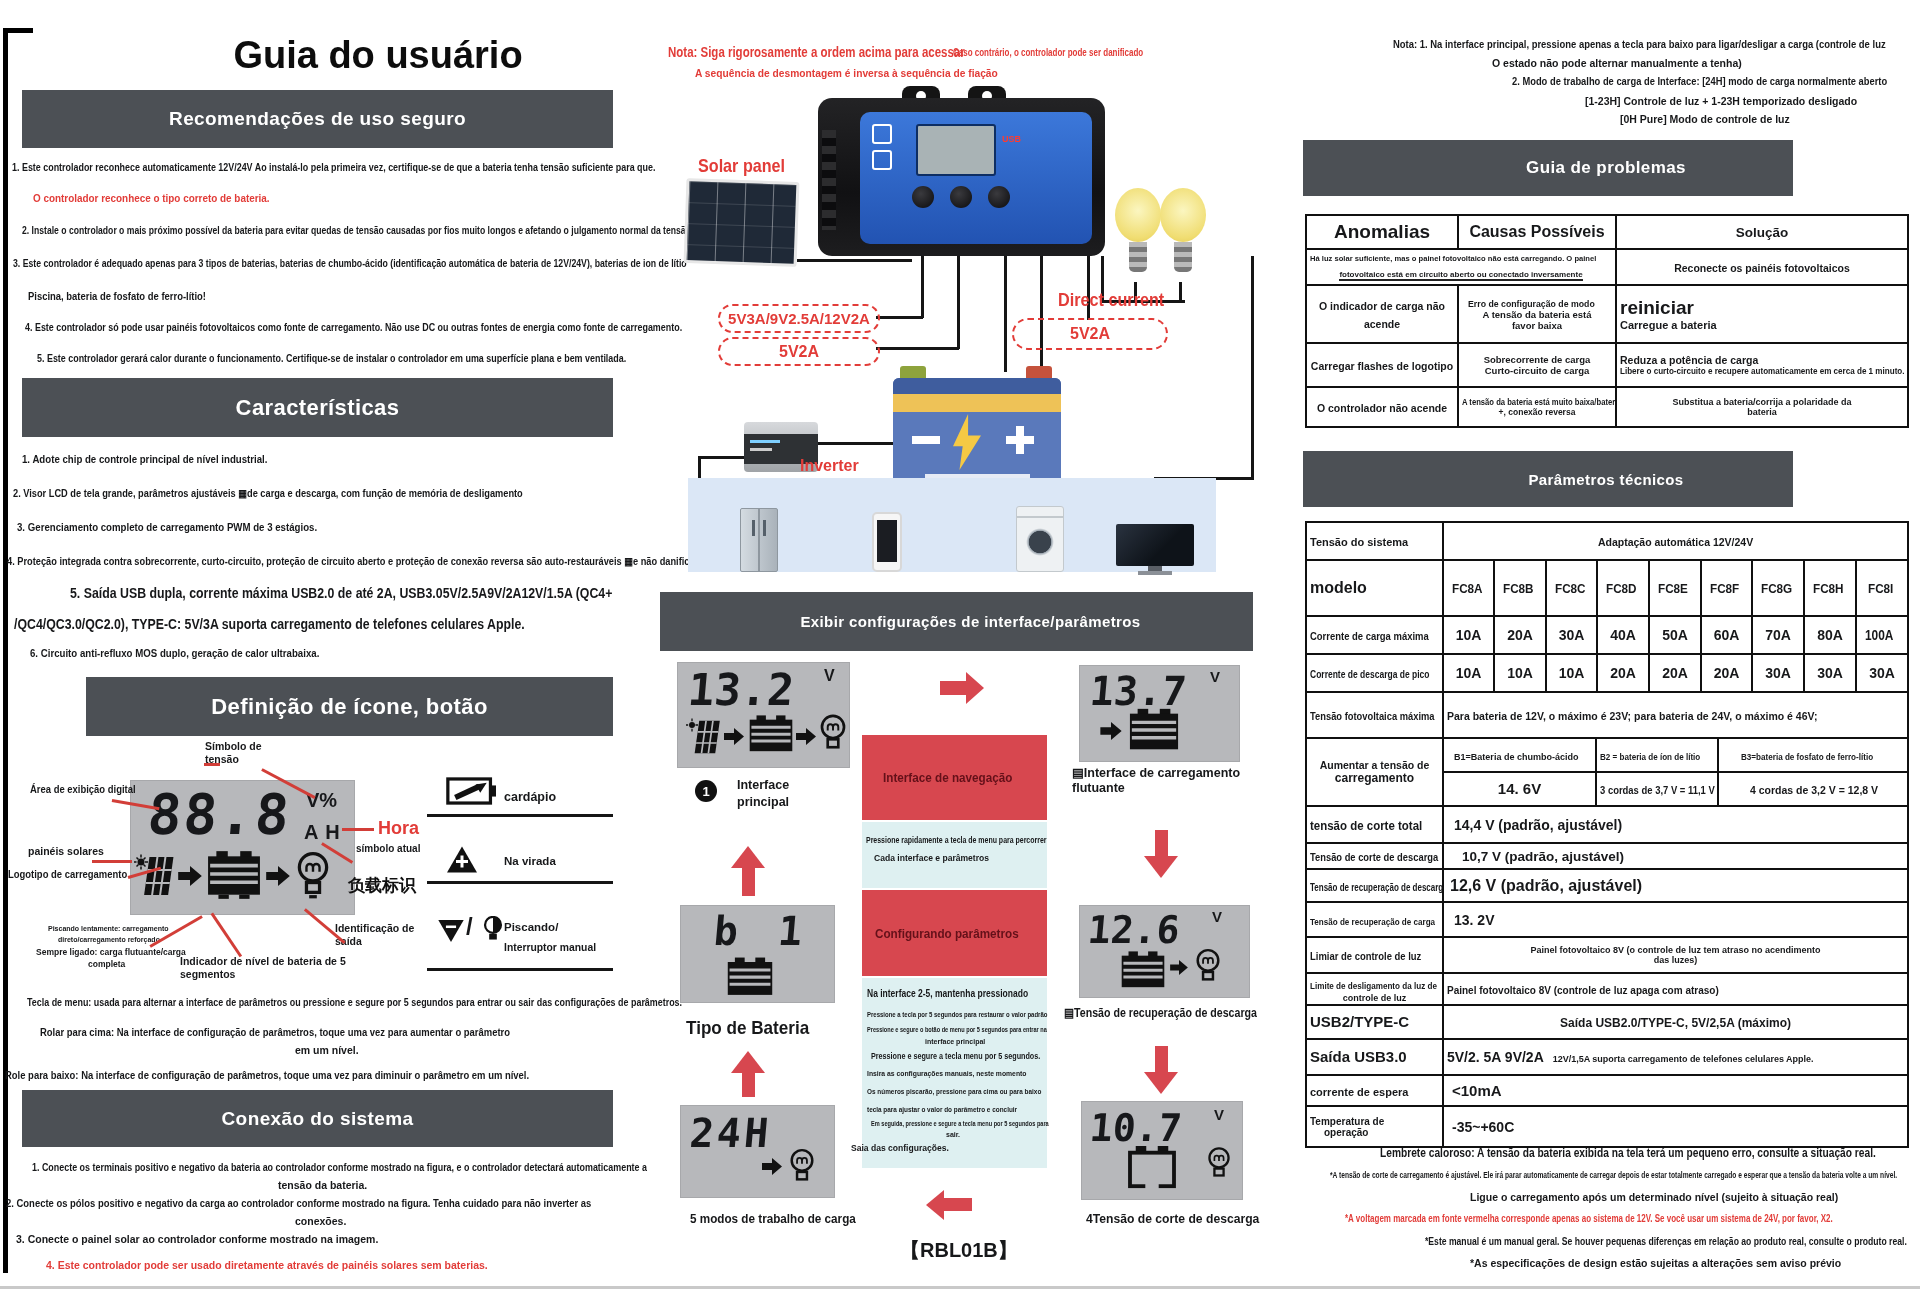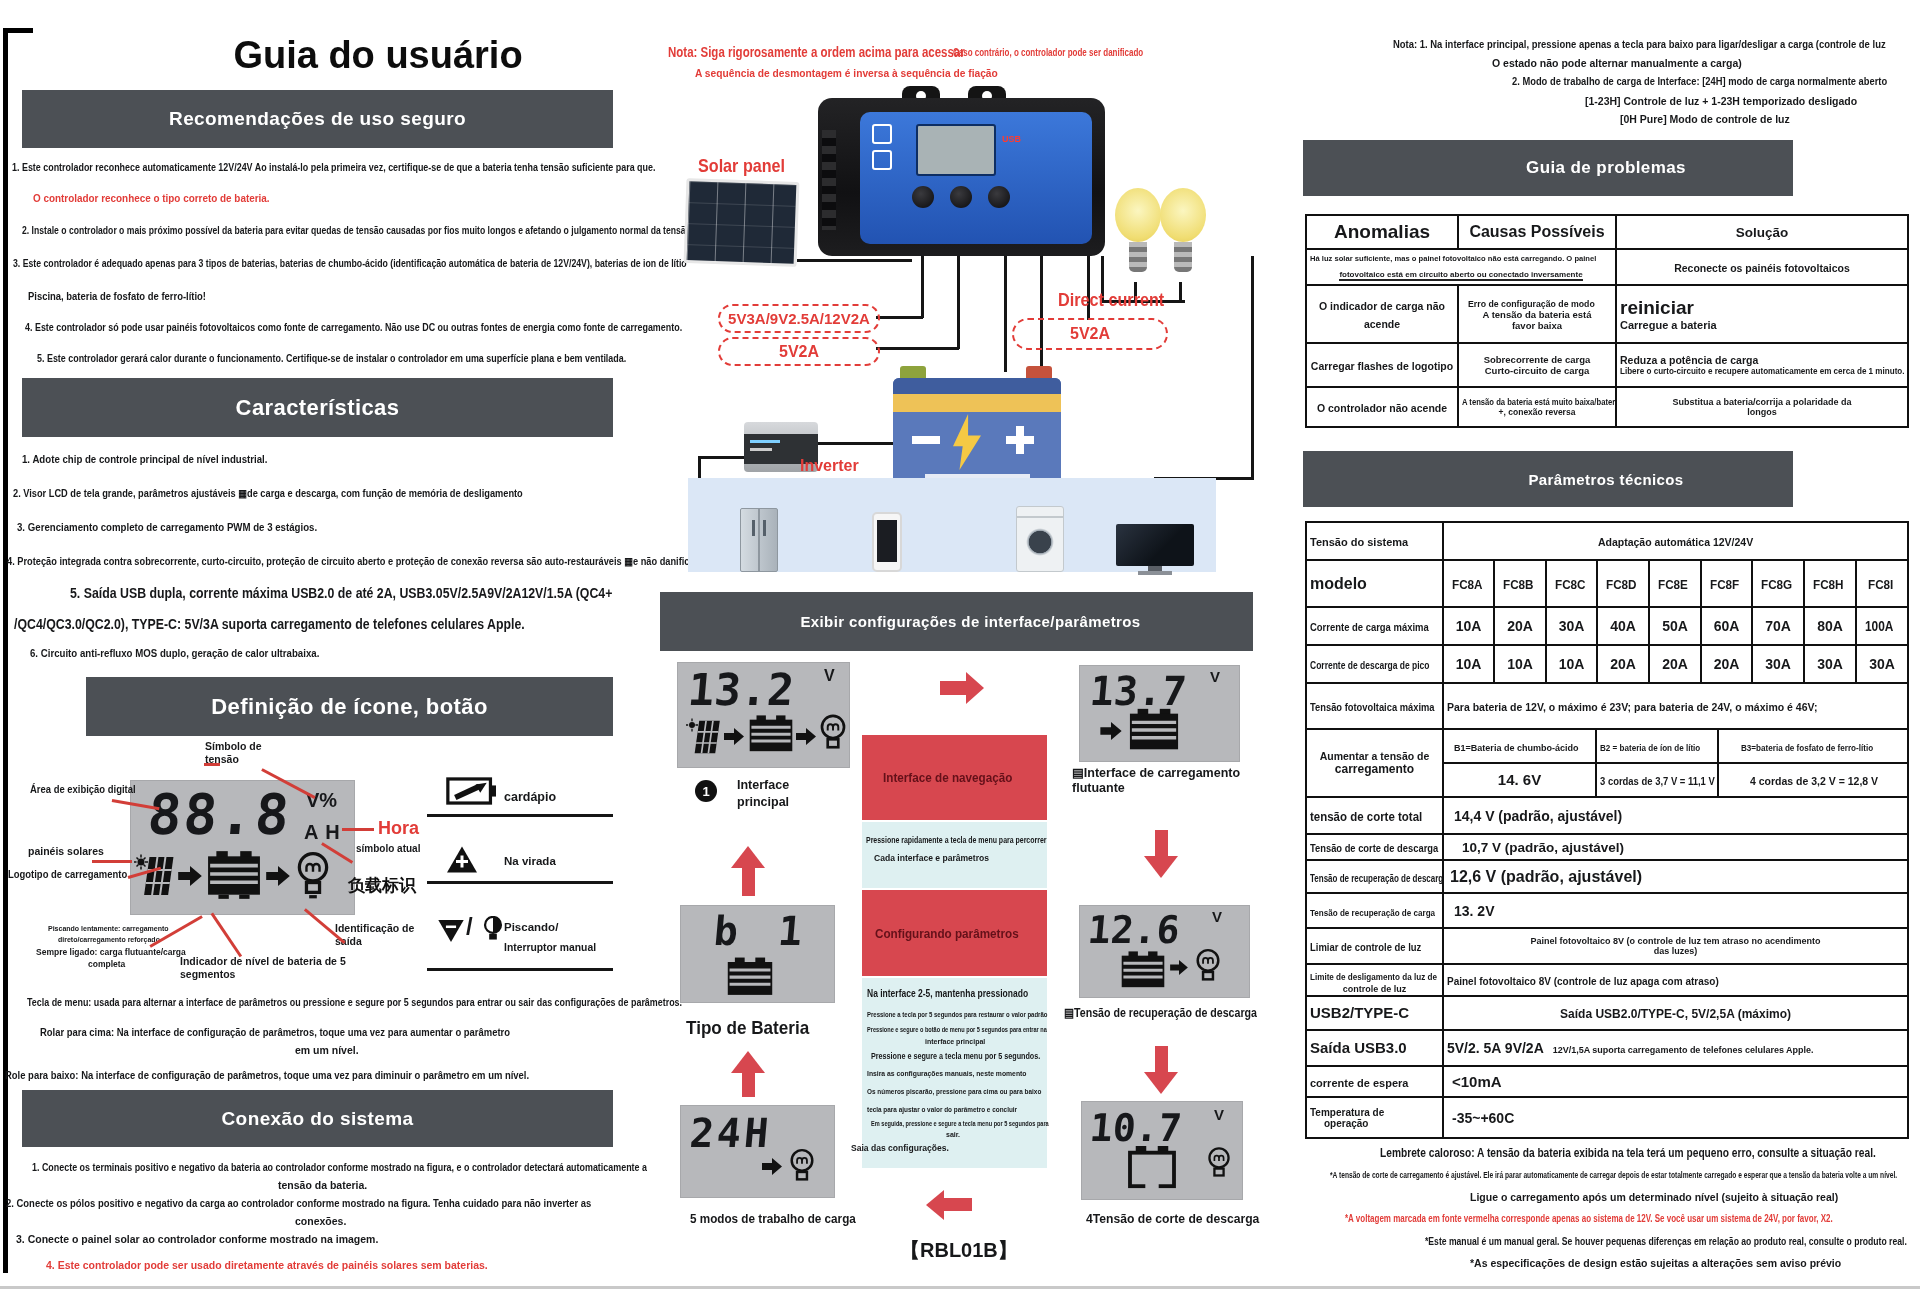--- a/index.html
+++ b/index.html
@@ -415,21 +415,21 @@
         <path d="M11 18v-4a3 3 0 0 1 6 0v4M17 18v-4a3 3 0 0 1 6 0v4" fill="none" stroke="#111" stroke-width="2.2"></path>
         <rect x="11" y="28" width="12" height="9" fill="none" stroke="#111" stroke-width="3"></rect>
       </svg></span>
   <div class="t b" style="left:1086px;top:1211px;font-size:13.5px;transform:scaleX(.9)">4Tensão de corte de descarga</div>
 
   <div class="abs" style="left:926px;top:1190px;width:0;height:0;border-top:15px solid transparent;border-bottom:15px solid transparent;border-right:18px solid #d7474f"></div>
   <div class="abs" style="left:944px;top:1198px;width:28px;height:13px;background:#d7474f"></div>
   <div class="t b" style="left:900px;top:1238px;font-size:20px">【RBL01B】</div>
 
   <div class="t" style="left:1393px;top:38px;font-size:10.5px;font-weight:700;transform:scaleX(.9)">Nota: 1. Na interface principal, pressione apenas a tecla para baixo para ligar/desligar a carga (controle de luz</div>
-  <div class="t" style="left:1492px;top:57px;font-size:10.5px;font-weight:700">O estado não pode alternar manualmente a carga)</div>
+  <div class="t" style="left:1492px;top:57px;font-size:10.5px;font-weight:700">O estado não pode alternar manualmente a tenha)</div>
   <div class="t" style="left:1512px;top:75px;font-size:11px;font-weight:700;transform:scaleX(.85)">2. Modo de trabalho de carga de Interface: [24H] modo de carga normalmente aberto</div>
   <div class="t" style="left:1585px;top:95px;font-size:10.5px;font-weight:700">[1-23H] Controle de luz + 1-23H temporizado desligado</div>
   <div class="t" style="left:1620px;top:113px;font-size:10.5px;font-weight:700">[0H Pure] Modo de controle de luz</div>
 
   <div class="banner" style="left:1303px;top:140px;width:490px;height:56px;font-size:17px;padding-left:116px">
       <span>Guia de problemas</span>
     </div>
 
   <table class="tb" style="left:1305px;top:214px;width:602px">
     <colgroup>
@@ -474,21 +474,21 @@
       </td>
     </tr>
     <tr style="height:40px">
       <td><span style="font-size:10.5px;font-weight:600">O controlador não acende</span></td>
       <td>
         <div style="font-size:8.5px;font-weight:600"><span class="sx" style="transform:scaleX(.9)">A tensão da bateria está muito baixa/bateria</span></div>
         <div style="font-size:8.5px;font-weight:600">+, conexão reversa</div>
       </td>
       <td>
         <div style="font-size:9px;font-weight:600">Substitua a bateria/corrija a polaridade da</div>
-        <div style="font-size:9px;font-weight:600">longos</div>
+        <div style="font-size:9px;font-weight:600">bateria</div>
       </td>
     </tr>
   </tbody>
     </table>
 
   <div class="banner" style="left:1303px;top:451px;width:490px;height:56px;font-size:15px;padding-left:116px">
       <span>Parâmetros técnicos</span>
     </div>
 
   <table class="tb" style="left:1305px;top:521px;width:602px">
@@ -502,21 +502,21 @@
         <col style="width:51px">
         <col style="width:52px">
         <col style="width:52px">
         <col style="width:52px">
       </colgroup>
     <tbody>
         <tr style="height:38px">
       <td class="l"><span class="b" style="font-size:11px">Tensão do sistema</span></td>
       <td colspan="9"><span class="b" style="font-size:10.5px">Adaptação automática 12V/24V</span></td>
     </tr>
-    <tr style="height:47px">
+    <tr style="height:56px">
       <td class="l"><span class="b" style="font-size:16px">modelo</span></td>
       <td><span class="b sx" style="font-size:13px;transform:scaleX(.9)">FC8A</span></td>
       <td><span class="b sx" style="font-size:13px;transform:scaleX(.9)">FC8B</span></td>
       <td><span class="b sx" style="font-size:13px;transform:scaleX(.9)">FC8C</span></td>
       <td><span class="b sx" style="font-size:13px;transform:scaleX(.9)">FC8D</span></td>
       <td><span class="b sx" style="font-size:13px;transform:scaleX(.9)">FC8E</span></td>
       <td><span class="b sx" style="font-size:13px;transform:scaleX(.9)">FC8F</span></td>
       <td><span class="b sx" style="font-size:13px;transform:scaleX(.9)">FC8G</span></td>
       <td><span class="b sx" style="font-size:13px;transform:scaleX(.9)">FC8H</span></td>
       <td><span class="b sx" style="font-size:13px;transform:scaleX(.9)">FC8I</span></td>

